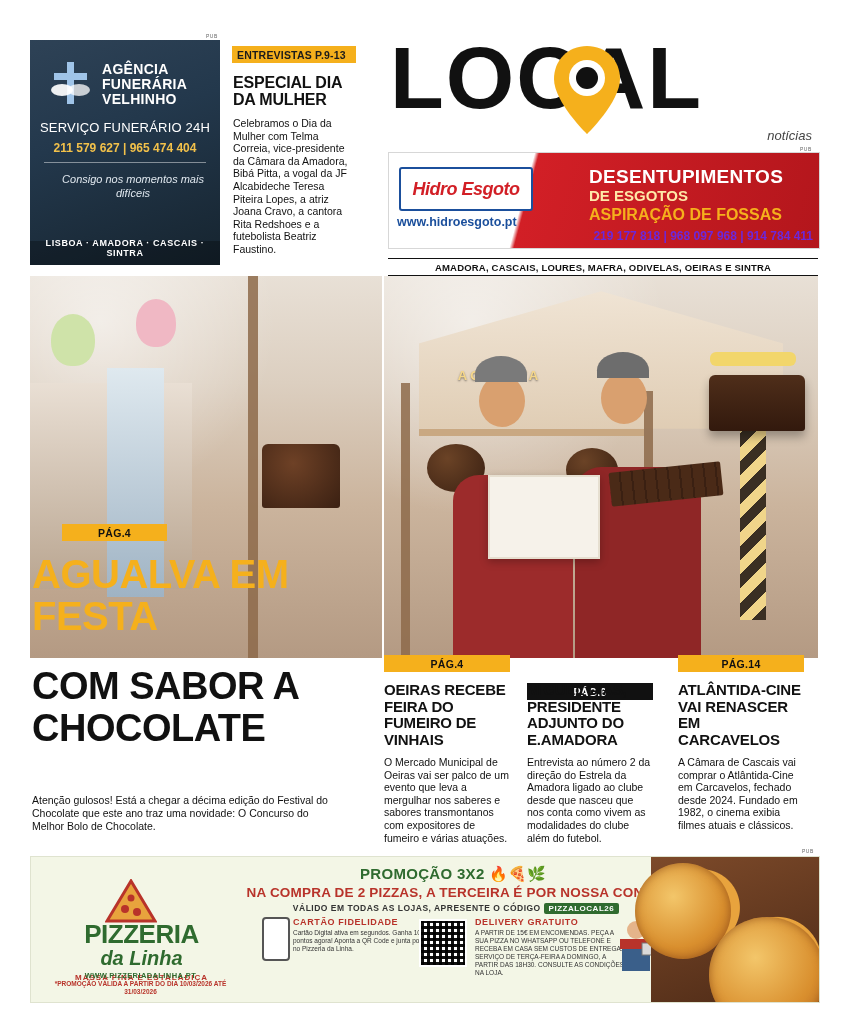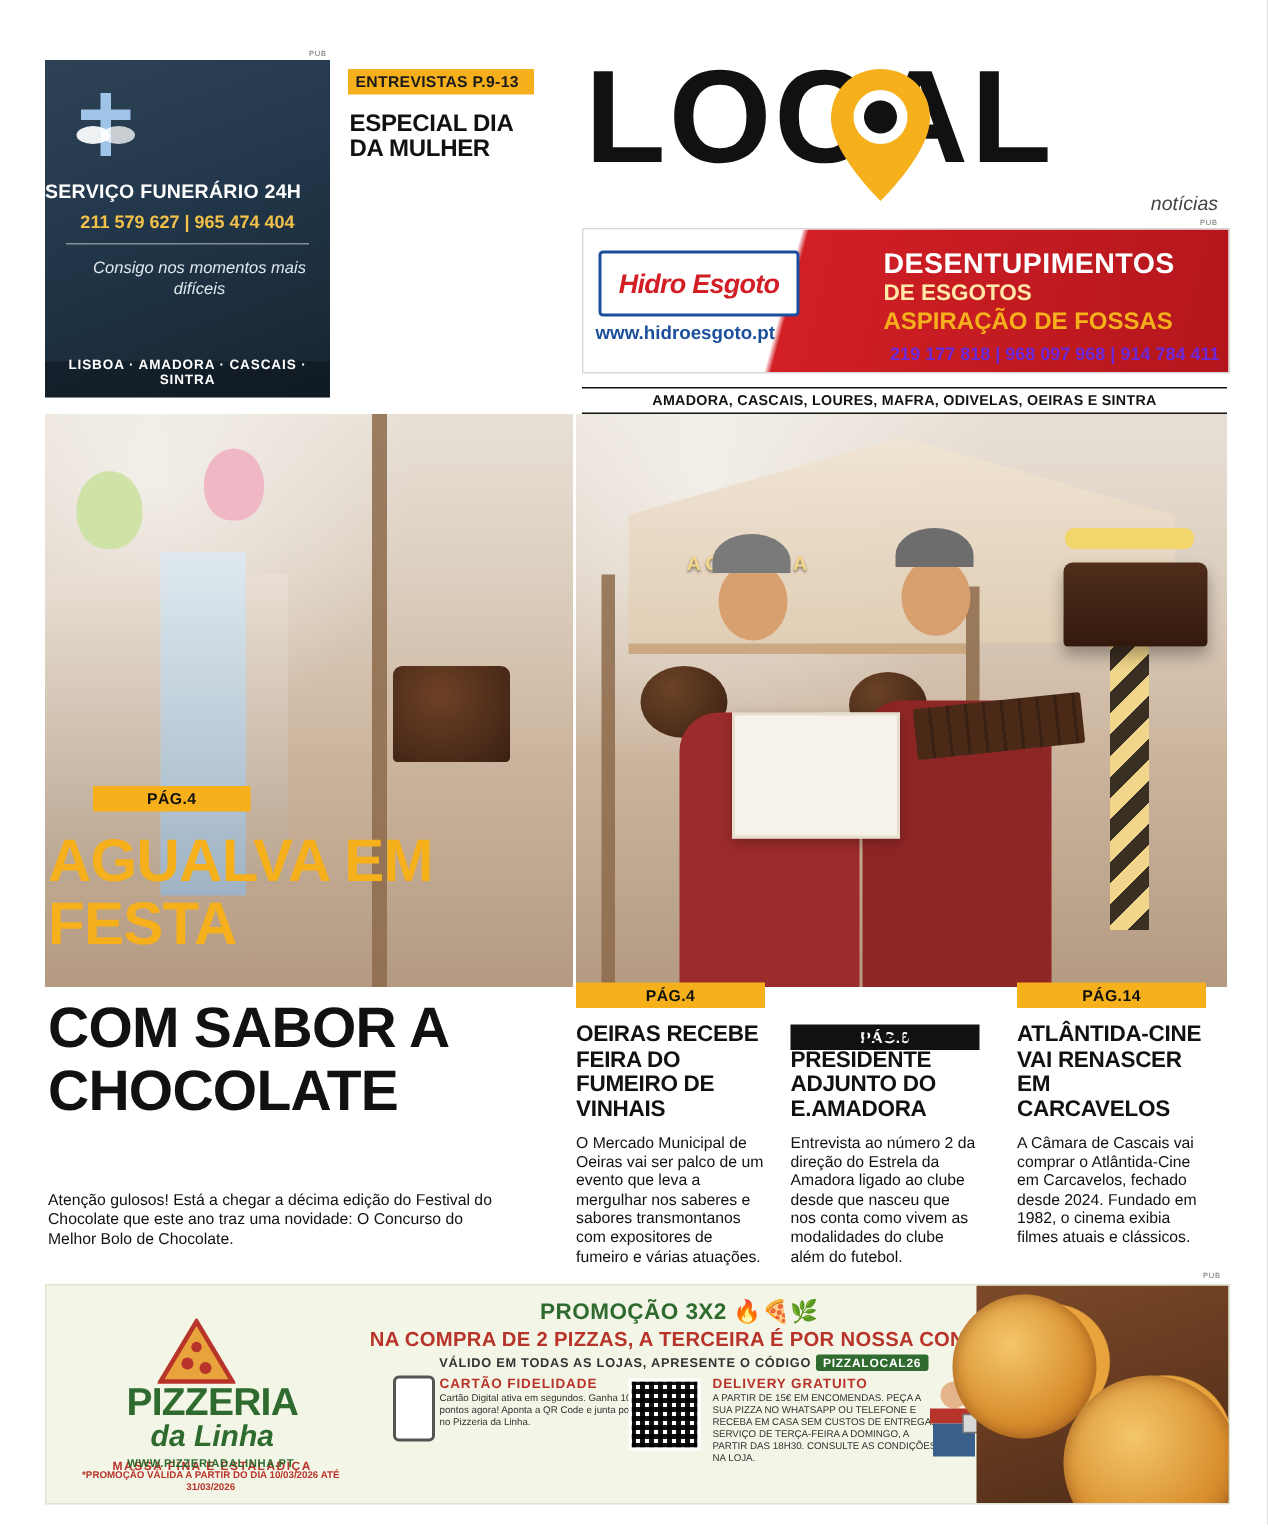--- a/index.html
+++ b/index.html
@@ -50,22 +50,22 @@
     width: 110px;
     font-weight: bold;
     font-size: 14px;
     line-height: 15px;
     letter-spacing: .3px;
   }
   .ad-funeral .svc {
     position: absolute;
     left: 0; right: 0;
     top: 80px;
-    text-align: left;
-    font-weight: bold;
+    text-align: center;
+    font-weight: normal;
     font-size: 13px;
     letter-spacing: .2px;
   }
   .ad-funeral .phones {
     position: absolute;
     left: 0; right: 0;
     top: 101px;
     text-align: center;
     font-weight: bold;
     font-size: 12px;
@@ -667,30 +667,32 @@
   <div class="pubtag" style="left:800px; top:146px;">PUB</div>
   <div class="pubtag" style="left:802px; top:848px;">PUB</div>
 
   <div class="ad-funeral">
     <svg class="cross" viewBox="0 0 46 46">
       <rect x="19" y="2" width="7" height="42" fill="#9fc4e8"></rect>
       <rect x="6" y="13" width="33" height="7" fill="#9fc4e8"></rect>
       <ellipse cx="14" cy="30" rx="11" ry="6" fill="#ffffff" opacity=".92"></ellipse>
       <ellipse cx="31" cy="30" rx="11" ry="6" fill="#ffffff" opacity=".75"></ellipse>
     </svg>
+    <div class="brand">AGÊNCIA FUNERÁRIA VELHINHO</div>
     <div class="svc">SERVIÇO FUNERÁRIO 24H</div>
     <div class="phones">211 579 627 | 965 474 404</div>
     <div class="rule"></div>
     <div class="slogan">Consigo nos momentos mais difíceis</div>
     <div class="citybar"></div>
     <div class="cities">LISBOA · AMADORA · CASCAIS · SINTRA</div>
   </div>
 
   <div class="entrev-tag">ENTREVISTAS P.9-13</div>
   <div class="entrev-kicker">ESPECIAL DIA DA MULHER</div>
+  <div class="entrev-body">Celebramos o Dia da Mulher com Telma Correia, vice-presidente da Câmara da Amadora, Bibá Pitta, a vogal da JF Alcabideche Teresa Piteira Lopes, a atriz Joana Cravo, a cantora Rita Redshoes e a futebolista Beatriz Faustino.</div>
 
   <div class="masthead">
     <div class="word">LOCAL</div>
     <svg class="pin" viewBox="0 0 74 96">
       <path d="M37 4 C18 4 4 18 4 37 C4 60 37 92 37 92 C37 92 70 60 70 37 C70 18 56 4 37 4 Z" fill="#f5b01c"></path>
       <circle cx="37" cy="36" r="18" fill="#ffffff"></circle>
       <circle cx="37" cy="36" r="11" fill="#111111"></circle>
     </svg>
     <div class="sub">notícias</div>
   </div>

